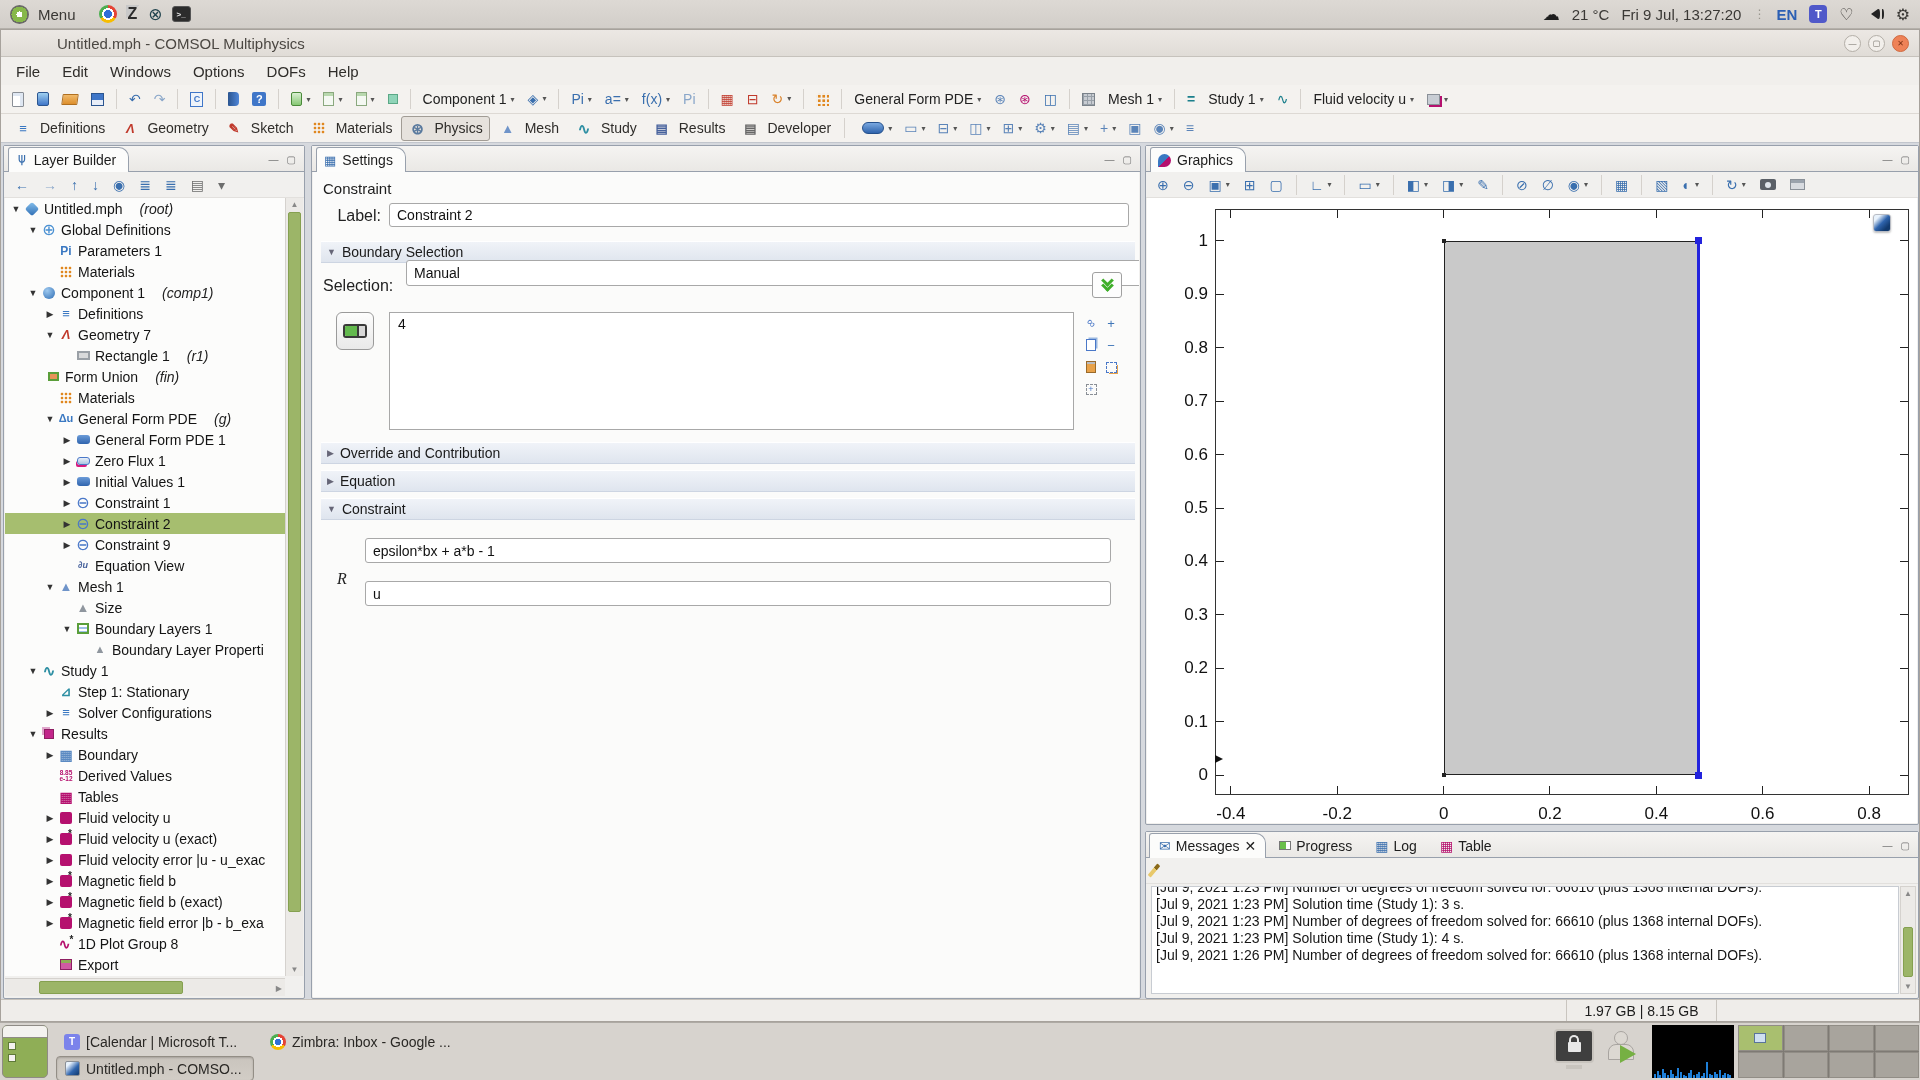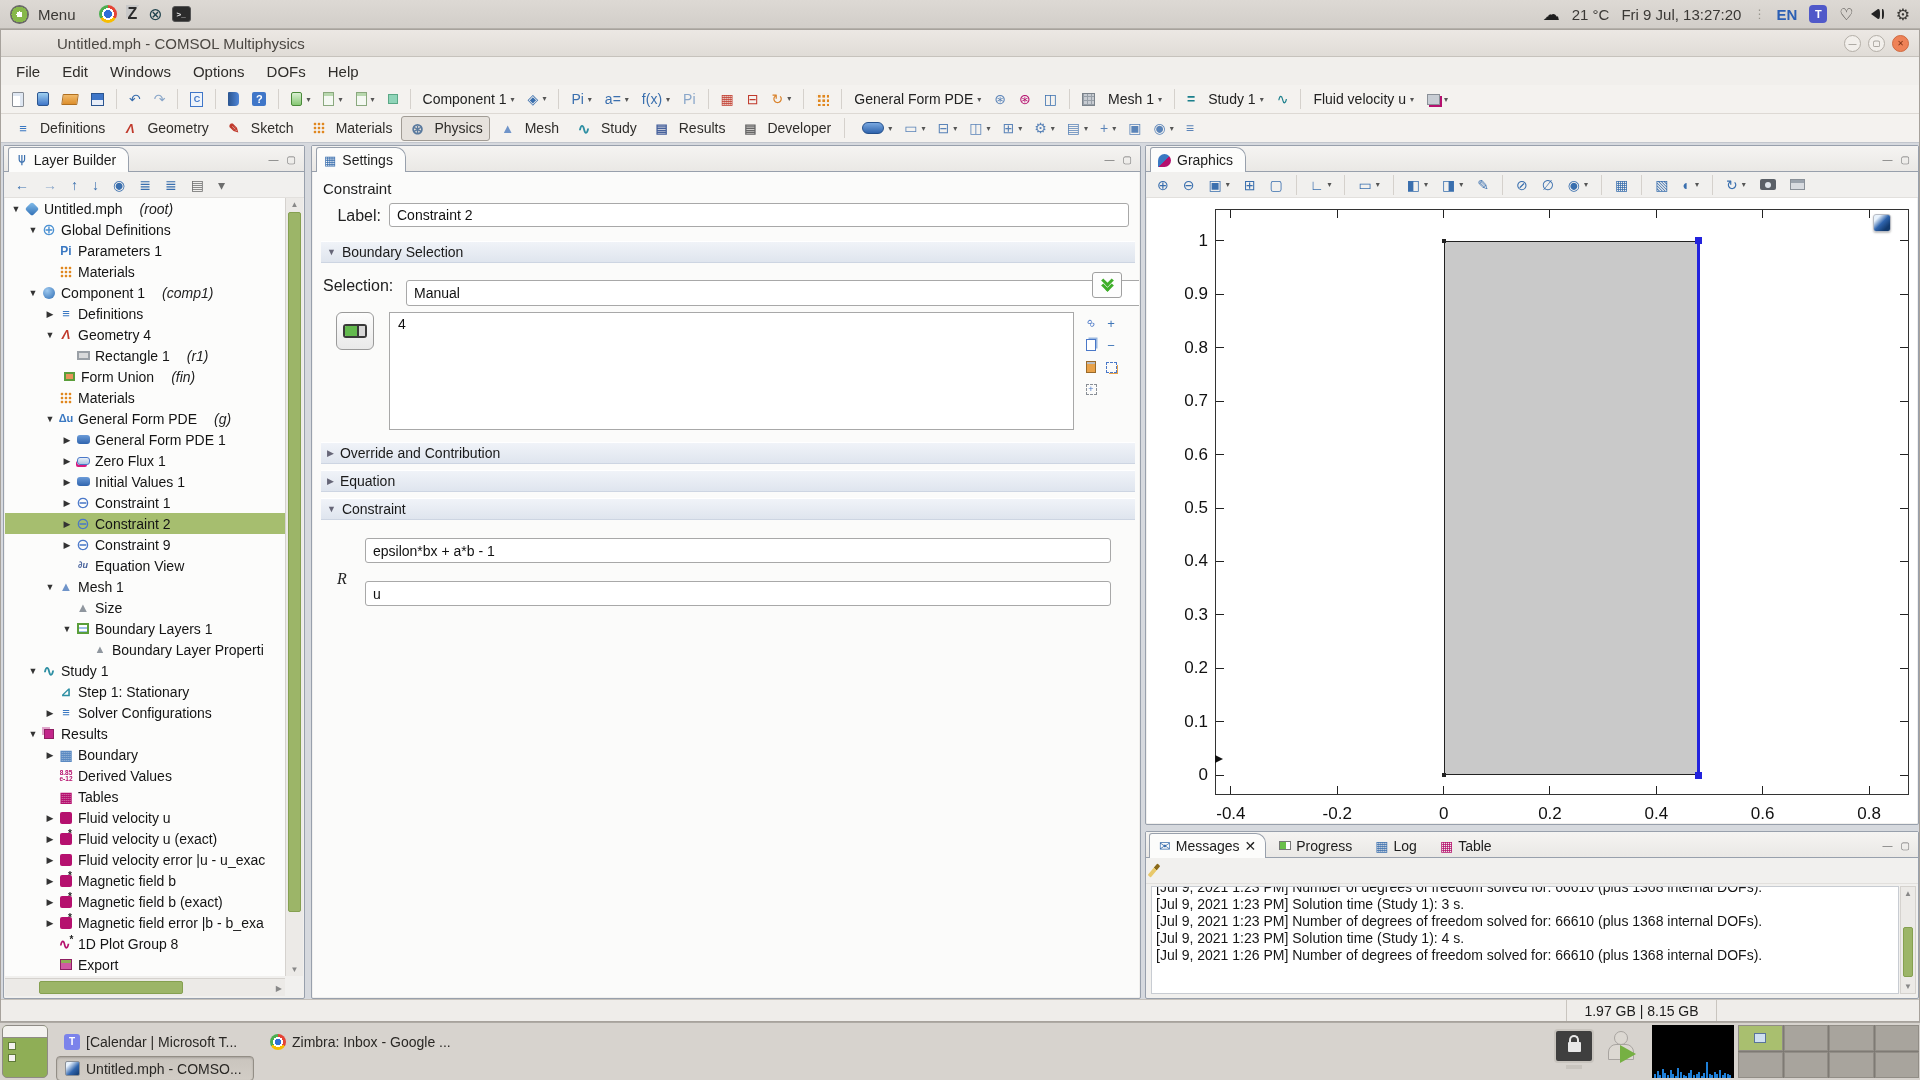--- a/index.html
+++ b/index.html
@@ -494,31 +494,31 @@
             <span class="tsuffix"> (comp1)</span>
           </div>
           <div class="trow" style="padding-left: 38px;">
             <span class="tarrow">▶</span>
             <span class="ti ti-defs">≡</span>
             <span class="tlabel">Definitions</span>
           </div>
           <div class="trow" style="padding-left: 38px;">
             <span class="tarrow">▼</span>
             <span class="ti ti-geom">Λ</span>
-            <span class="tlabel">Geometry 4</span>
+            <span class="tlabel">Geometry 7</span>
           </div>
           <div class="trow" style="padding-left: 55px;">
             <span class="tarrow"></span>
             <span class="ti ti-rect">
               <i></i>
             </span>
             <span class="tlabel">Rectangle 1</span>
             <span class="tsuffix"> (r1)</span>
           </div>
-          <div class="trow" style="padding-left: 41px;">
+          <div class="trow" style="padding-left: 25px;">
             <span class="tarrow"></span>
             <span class="ti ti-union">
               <i></i>
             </span>
             <span class="tlabel">Form Union</span>
             <span class="tsuffix"> (fin)</span>
           </div>
           <div class="trow" style="padding-left: 38px;">
             <span class="tarrow"></span>
             <span class="ti ti-mat">
@@ -716,21 +716,21 @@
 
         <div class="flabel" style="left:6px;top:35px;width:62px">Label:</div>
         <div class="tinput" style="left:76px;top:31px;width:740px;height:24px">Constraint 2</div>
 
         <div class="sechdr" style="top:69px">
           <span class="secarrow">▼</span>
           <span>Boundary Selection</span>
         </div>
 
         <div class="flabel" style="left:10px;top:105px;width:76px;text-align:left">Selection:</div>
-        <div class="tinput" style="left:93px;top:108px;width:756px;height:26px">Manual</div>
+        <div class="tinput" style="left:93px;top:88px;width:756px;height:26px">Manual</div>
         <div class="greenbtn" style="left:779px;top:100px">
           <span class="chev"></span>
           <span class="chev"></span>
         </div>
 
         <div class="swout" style="left:23px;top:140px">
           <span class="swin">
               <span class="swg"></span>
               <span class="swk"></span>
             </span>

